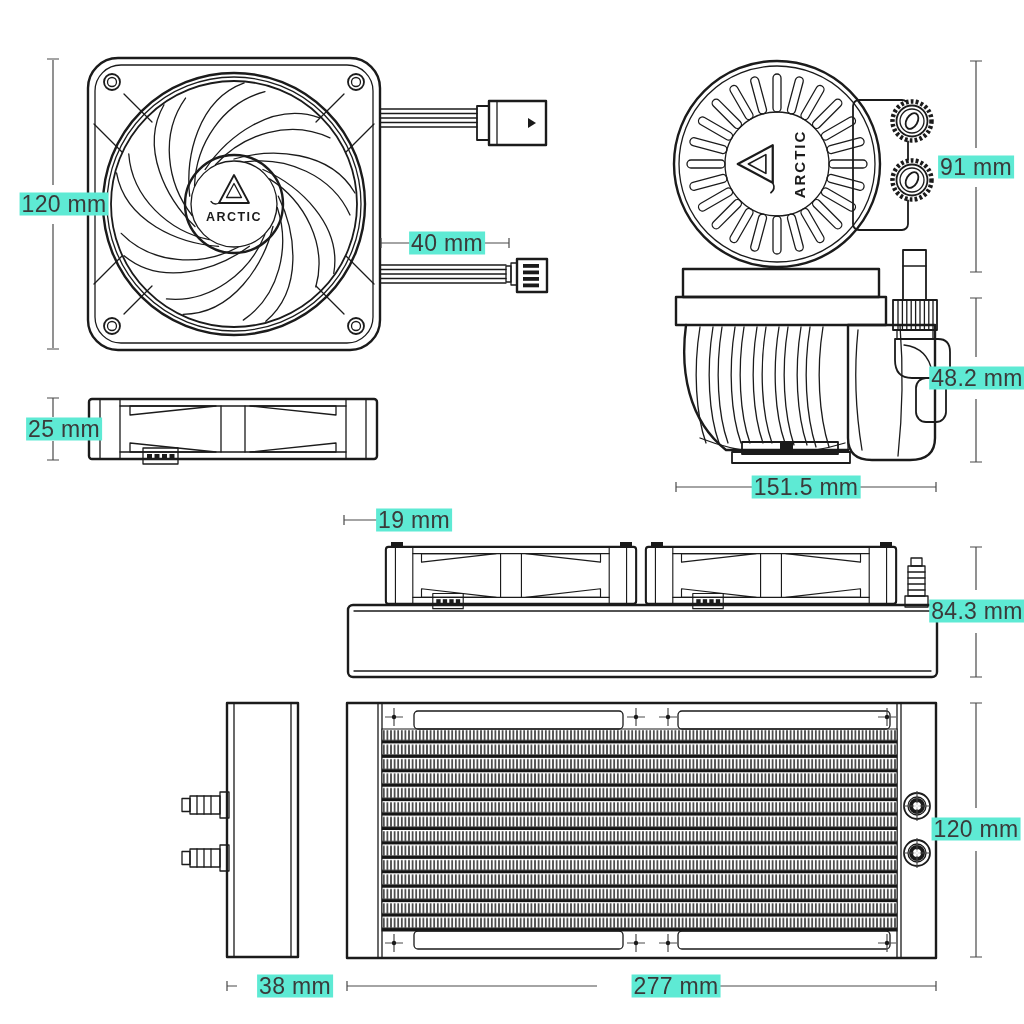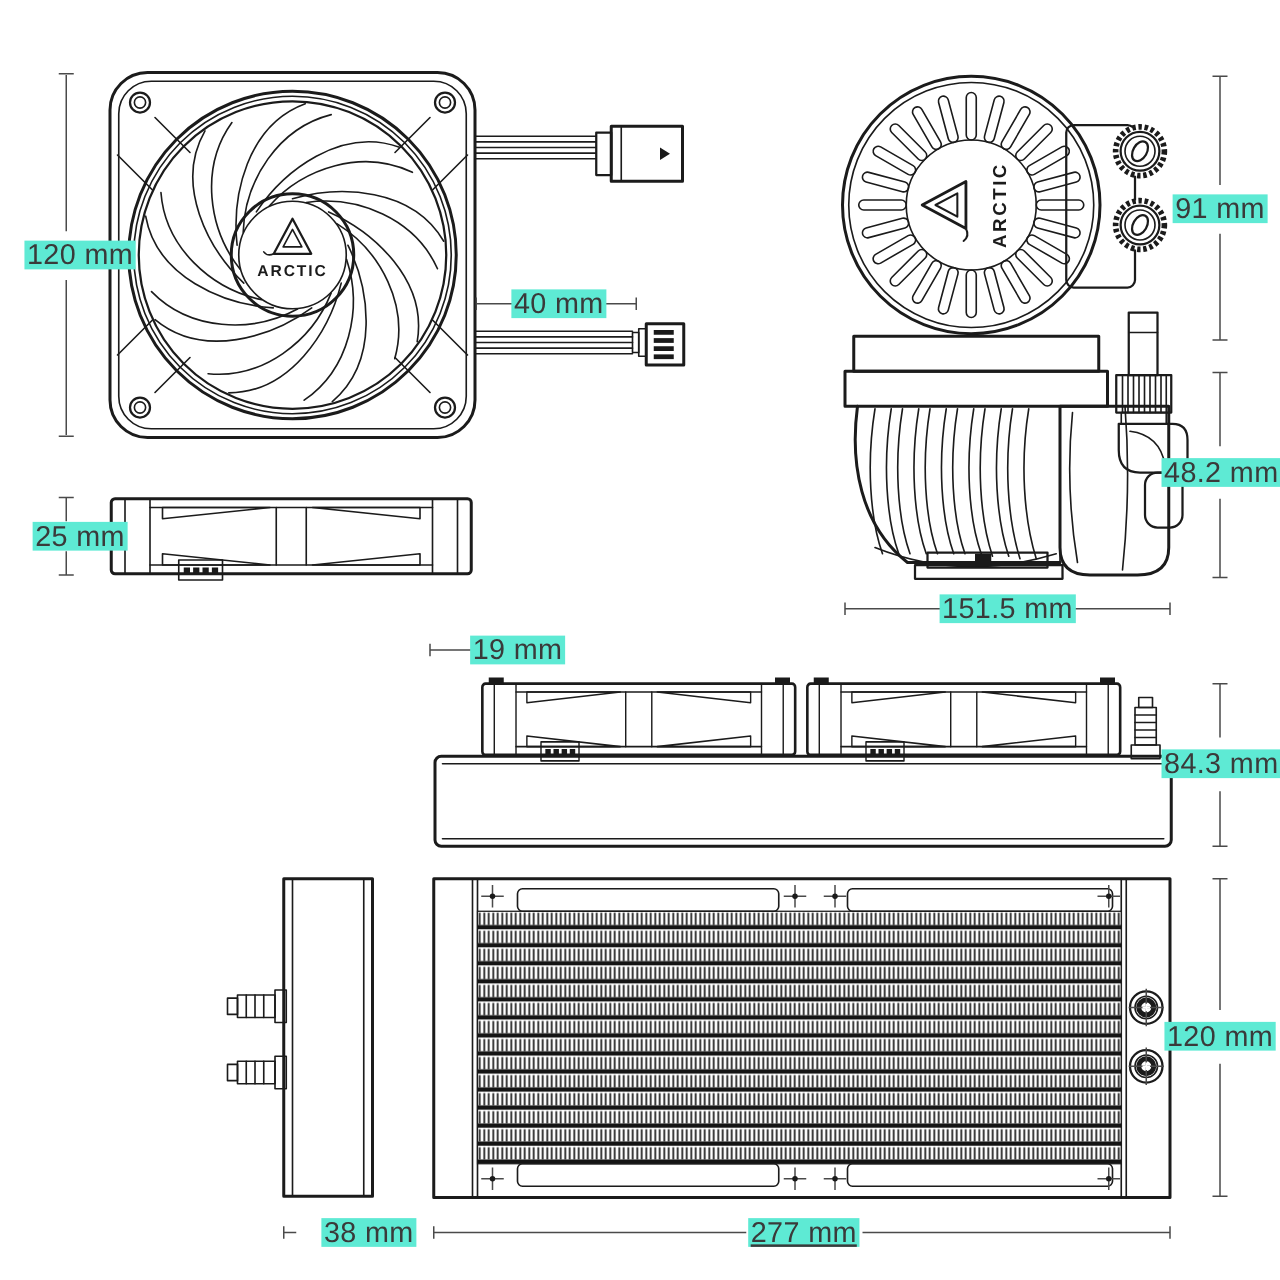--- a/index.html
+++ b/index.html
@@ -294,15 +294,15 @@
 
 <div class="dlabel" style="left:64px;top:204px;">120 mm</div>
 <div class="dlabel" style="left:447px;top:243px;">40 mm</div>
 <div class="dlabel" style="left:976px;top:167px;">91 mm</div>
 <div class="dlabel" style="left:64px;top:429px;">25 mm</div>
 <div class="dlabel" style="left:977px;top:378px;">48.2 mm</div>
 <div class="dlabel" style="left:806px;top:487px;">151.5 mm</div>
 <div class="dlabel" style="left:414px;top:520px;">19 mm</div>
 <div class="dlabel" style="left:977px;top:611px;">84.3 mm</div>
 <div class="dlabel" style="left:976px;top:829px;">120 mm</div>
-<div class="dlabel" style="left:643px;top:986px;text-decoration:underline;">277 mm</div>
+<div class="dlabel" style="left:676px;top:986px;">277 mm</div>
 <div class="dlabel" style="left:263px;top:986px;margin-left:32px;">38 mm</div>
 </div>
 
 </body></html>

